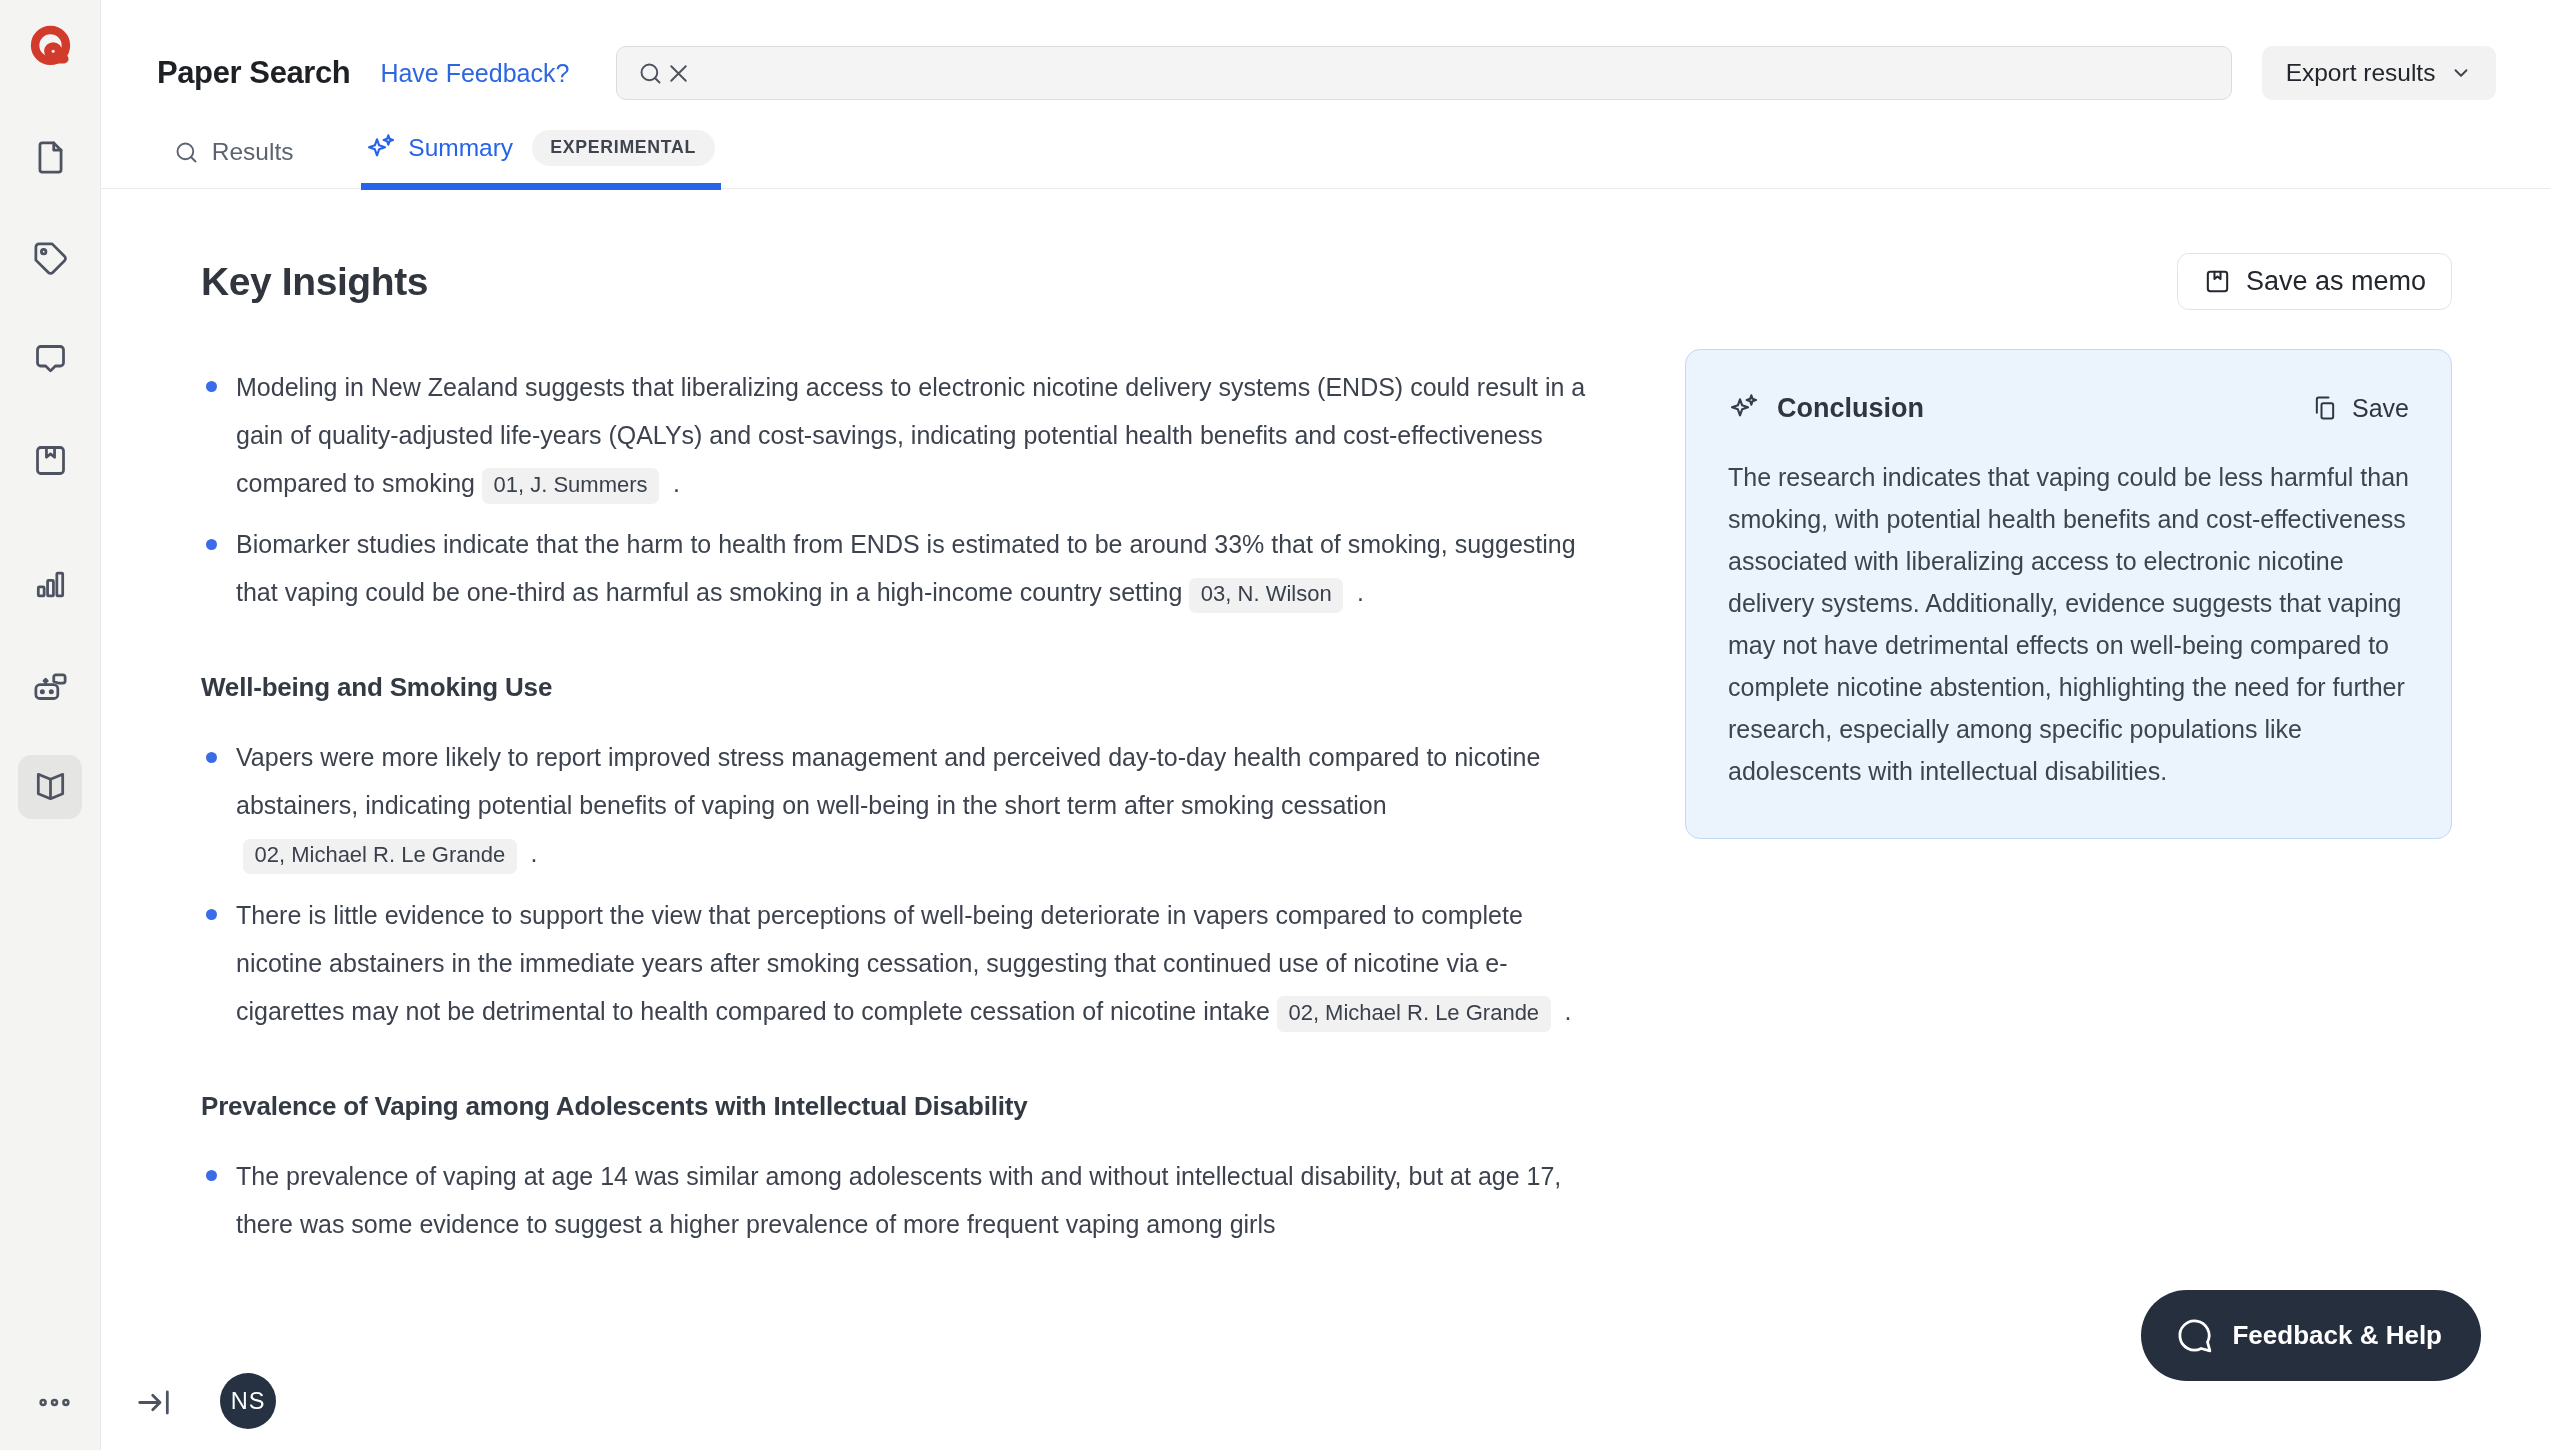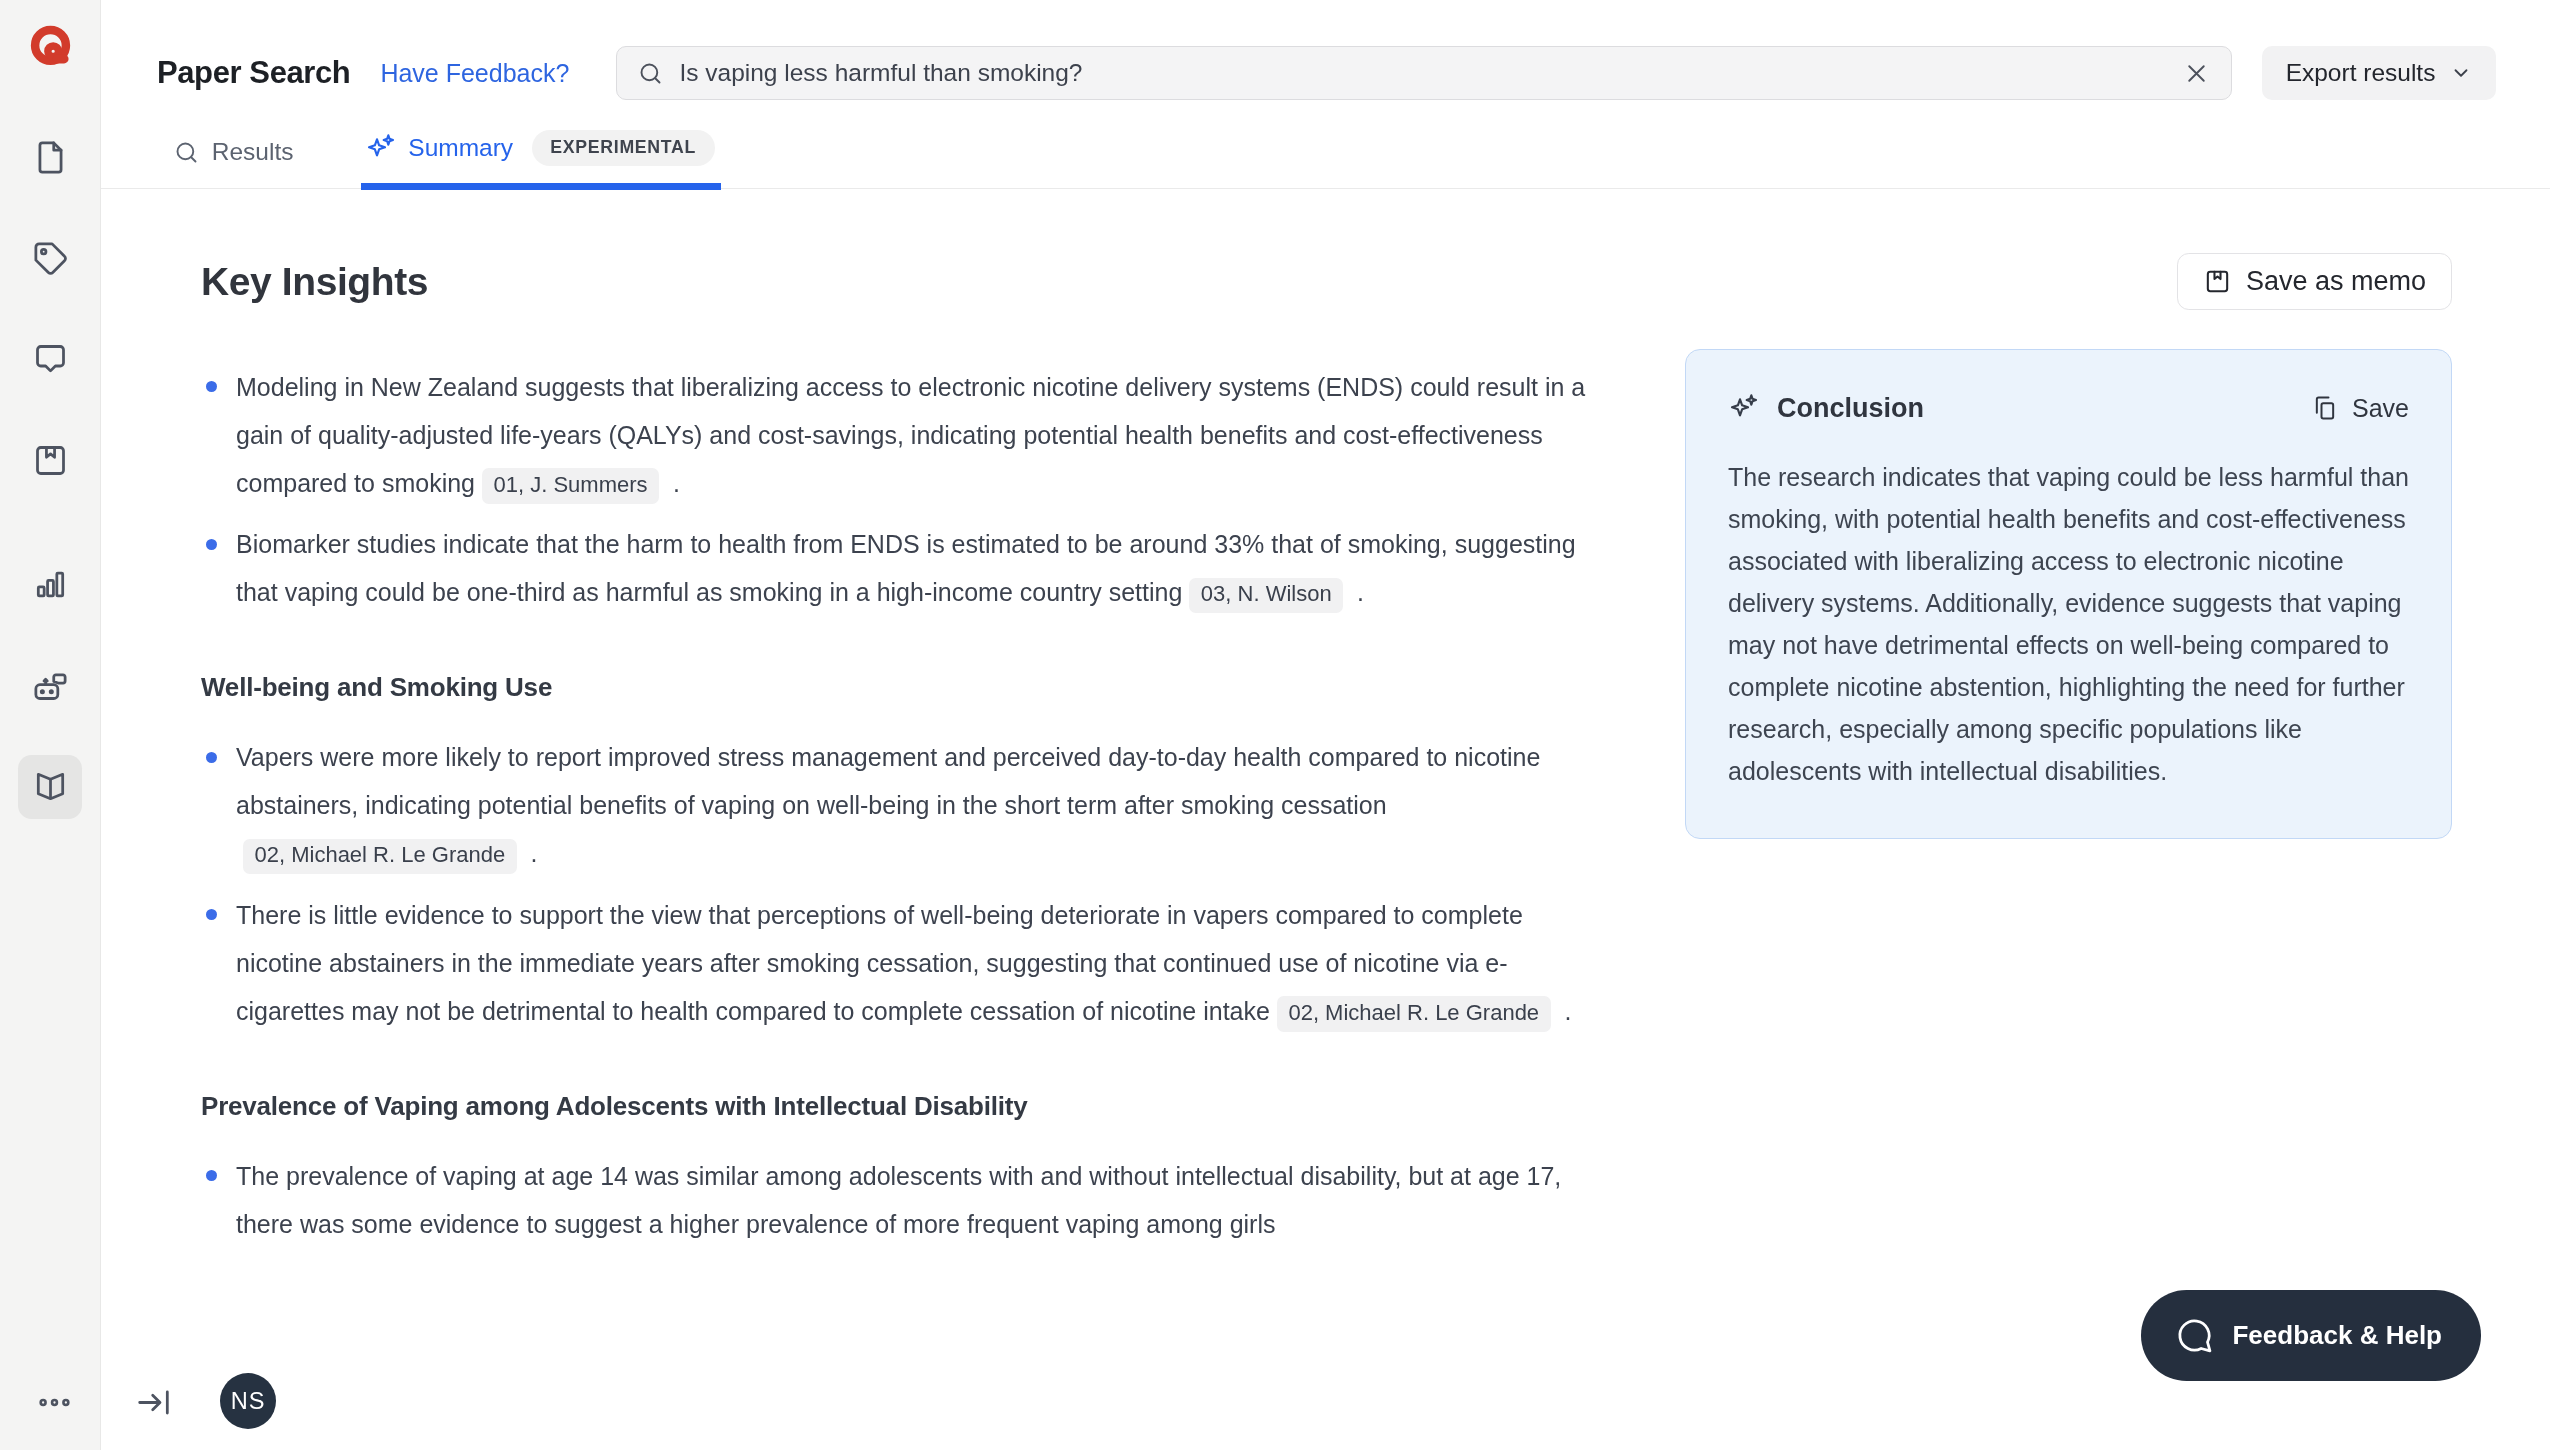--- a/index.html
+++ b/index.html
@@ -225,21 +225,20 @@
   <div class="main">
 
     <div class="topbar">
       <div class="app-title">Paper Search</div>
       <a class="feedback-link">Have Feedback?</a>
       <div class="searchbar">
         <svg class="search-glyph" viewBox="0 0 24 24" fill="none" stroke="currentColor" stroke-width="1.7" stroke-linecap="round">
           <circle cx="11" cy="11" r="7"></circle>
             <path d="m20 20-3.8-3.8"></path>
         </svg>
-        <input type="text" value="Is vaping less harmful than smoking?" style="">
         <svg class="clear" viewBox="0 0 24 24" fill="none" stroke="currentColor" stroke-width="1.6" stroke-linecap="round">
           <path d="M6 6l12 12M18 6 6 18"></path>
         </svg>
       </div>
       <button class="export-btn">
         <span>Export results</span>
         <svg viewBox="0 0 24 24" fill="none" stroke="currentColor" stroke-width="2" stroke-linecap="round" stroke-linejoin="round">
           <path d="m6 9 6 6 6-6"></path>
         </svg>
       </button>

